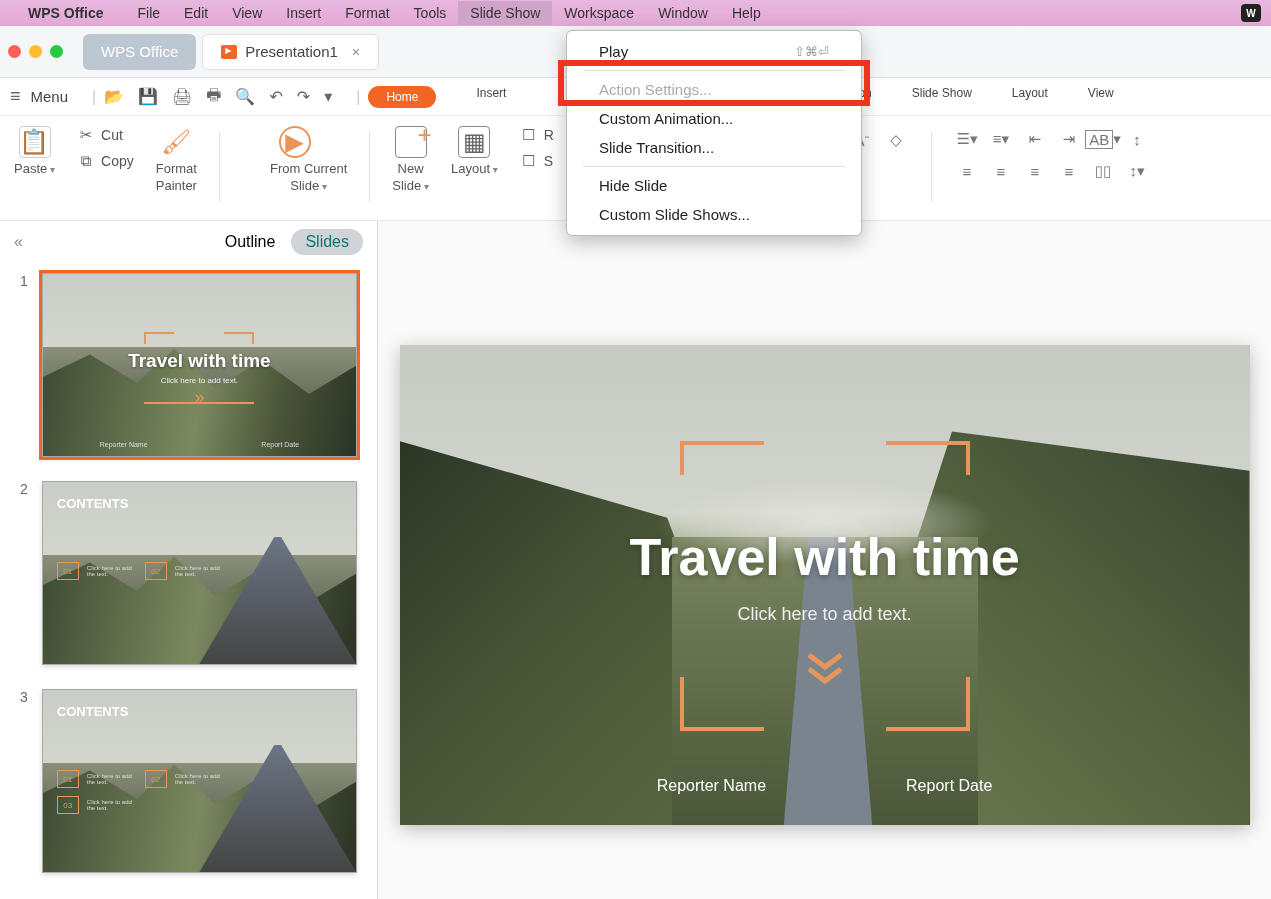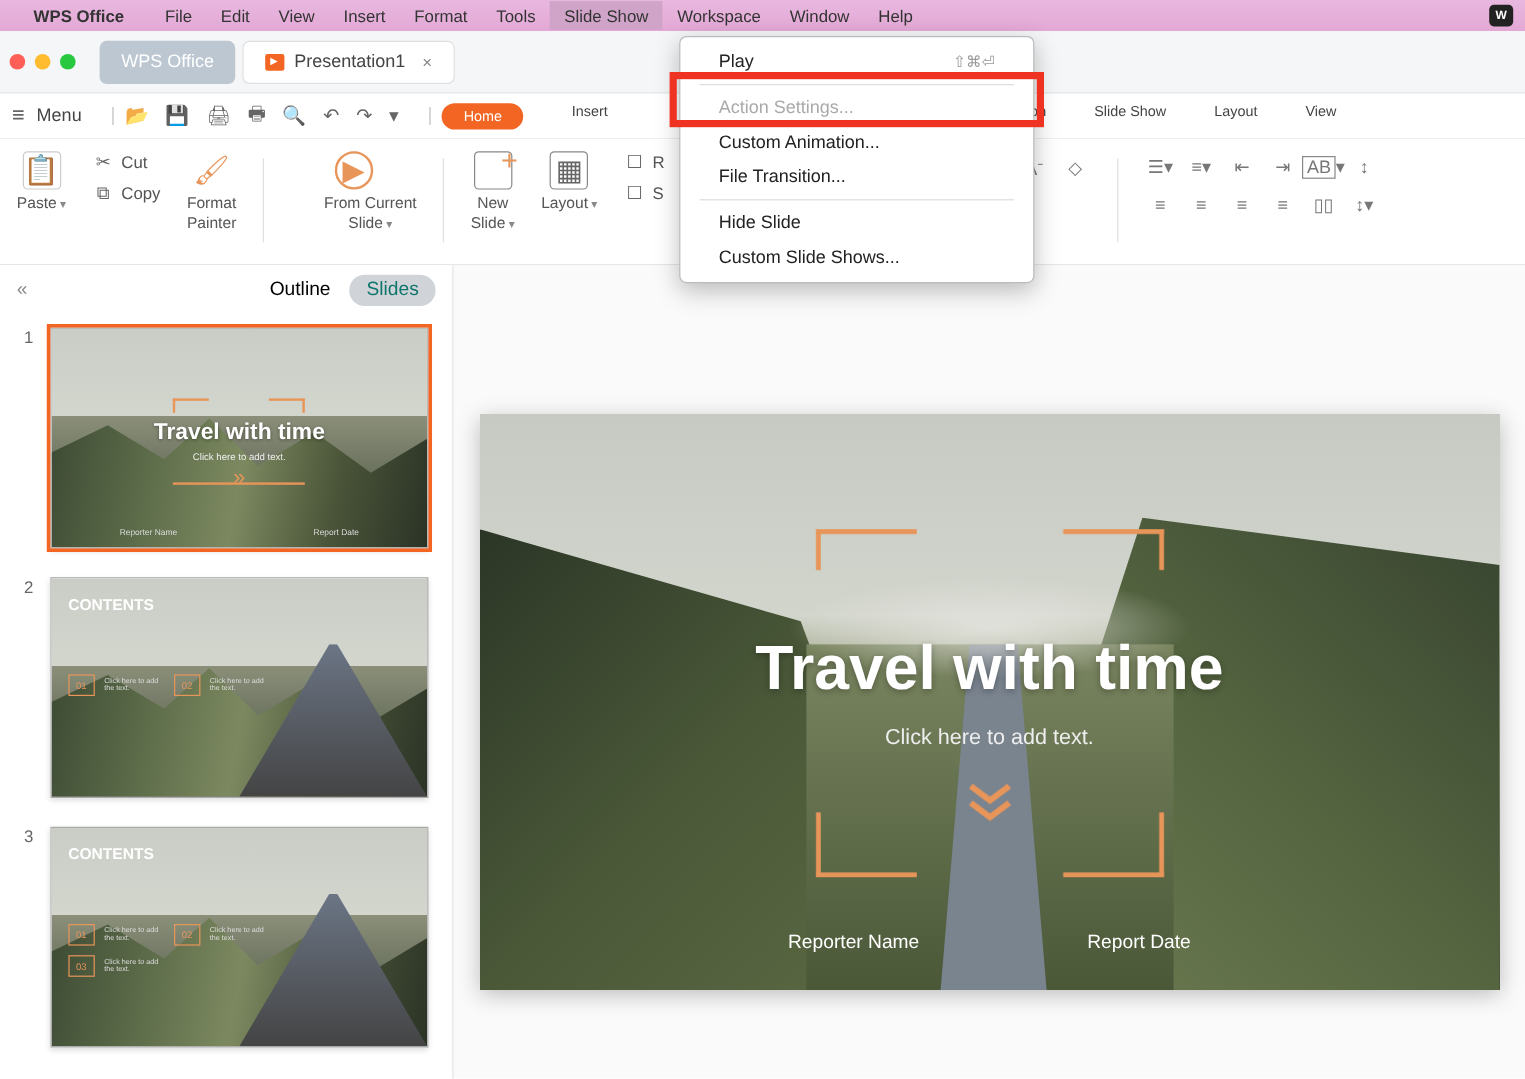--- a/index.html
+++ b/index.html
@@ -280,21 +280,21 @@
       <span class="shortcut">⇧⌘⏎</span>
     </div>
   <div class="sep"></div>
   <div class="mi disabled">
       <span>Action Settings...</span>
     </div>
   <div class="mi">
       <span>Custom Animation...</span>
     </div>
   <div class="mi">
-      <span>File Transition...</span>
+      <span>Slide Transition...</span>
     </div>
   <div class="sep"></div>
   <div class="mi">
       <span>Hide Slide</span>
     </div>
   <div class="mi">
       <span>Custom Slide Shows...</span>
     </div>
 </div>
 <div class="red-box"></div>

